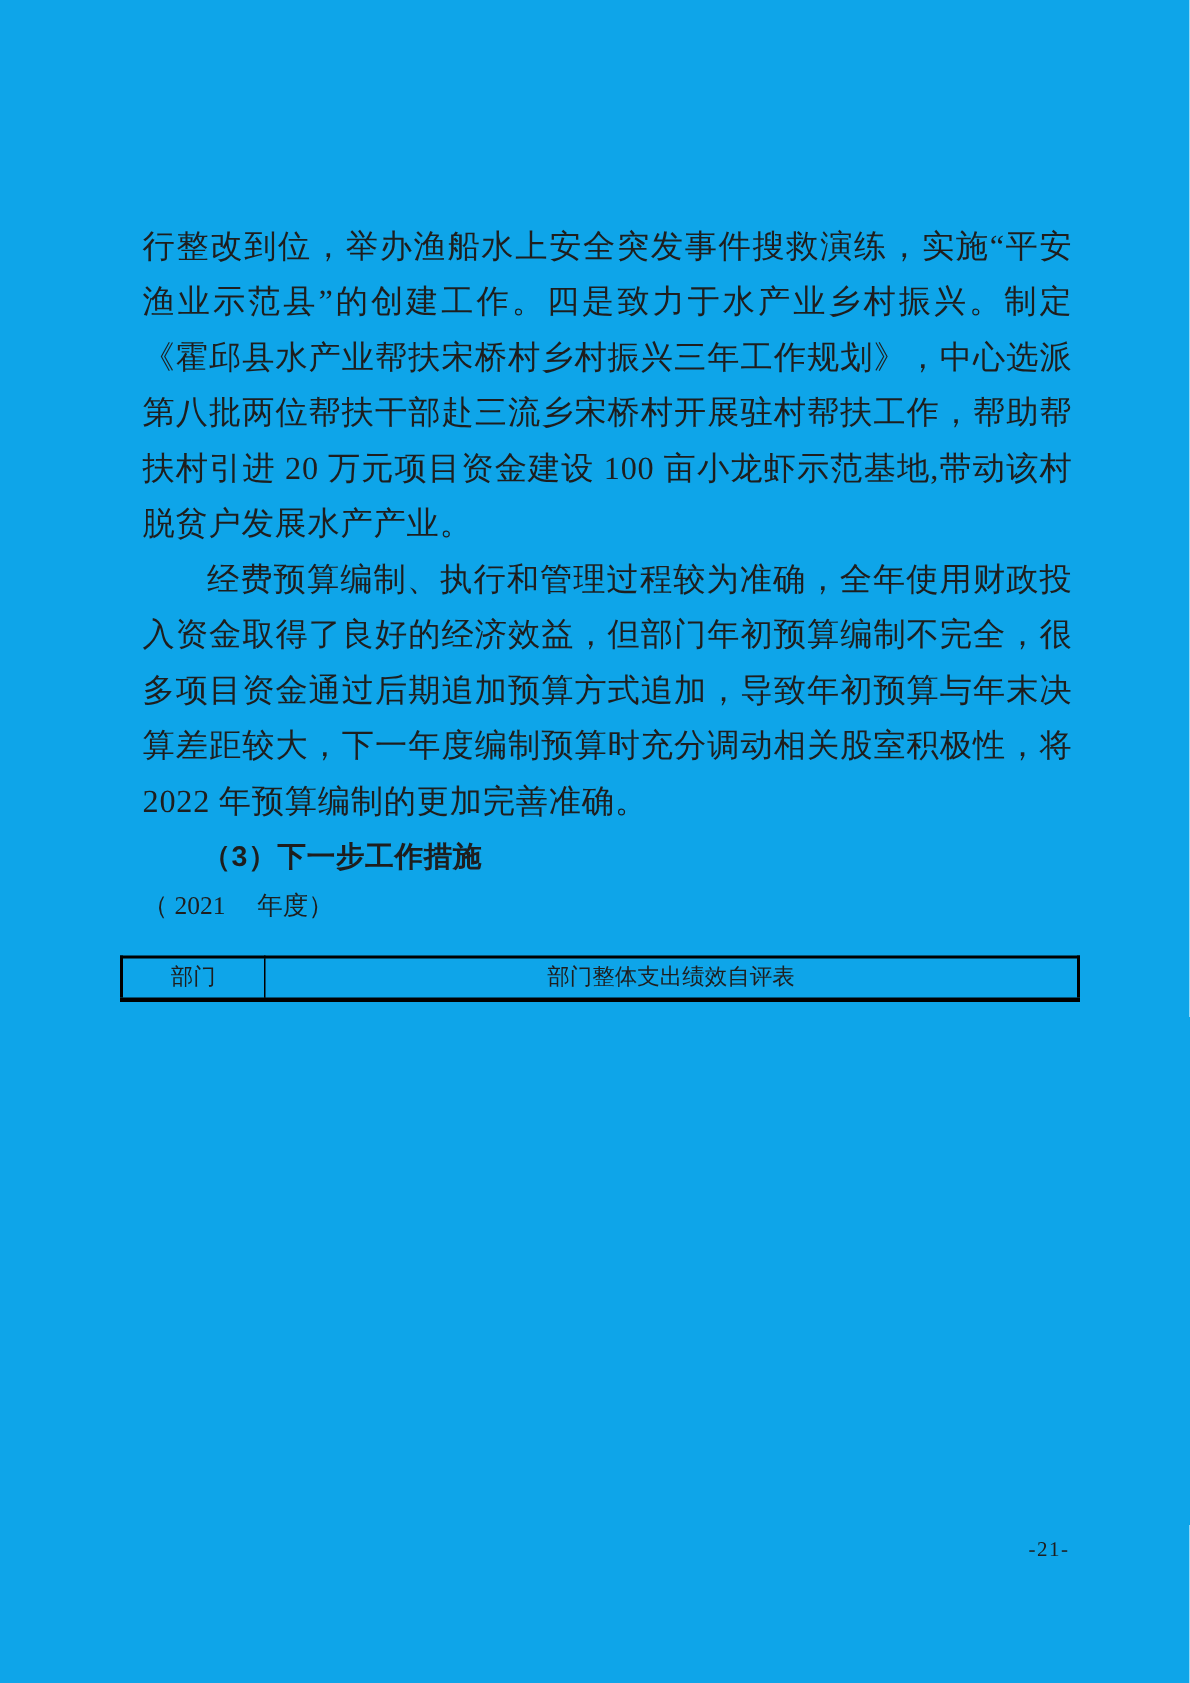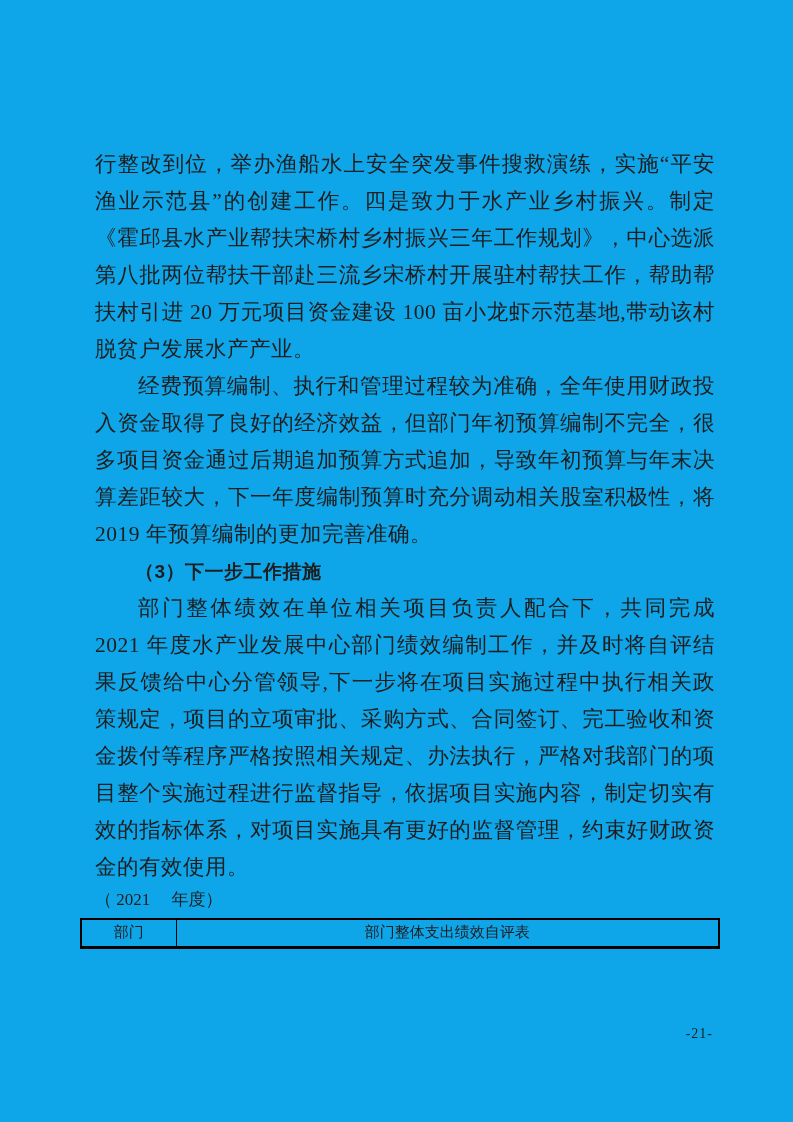--- a/index.html
+++ b/index.html
@@ -49,21 +49,21 @@
   .doc-subtitle {
     margin: 0;
     font-size: 17px;
     line-height: 28px;
     text-align: left;
   }
   table.form {
     border-collapse: collapse;
     width: 640px;
     margin-left: -15px;
-    margin-top: 4px;
+    margin-top: 19px;
     border: 2px solid #000;
     border-bottom-width: 3px;
   }
   table.form td {
     border: 1px solid #000;
     height: 28px;
     padding: 0 4px;
     font-size: 15px;
     text-align: center;
     vertical-align: middle;
@@ -78,25 +78,24 @@
   }
 </style>
 </head>
 <body>
 
 <div class="page">
   <div class="content">
 
     <p class="body-para">行整改到位，举办渔船水上安全突发事件搜救演练，实施“平安渔业示范县”的创建工作。四是致力于水产业乡村振兴。制定《霍邱县水产业帮扶宋桥村乡村振兴三年工作规划》，中心选派第八批两位帮扶干部赴三流乡宋桥村开展驻村帮扶工作，帮助帮扶村引进 20 万元项目资金建设 100 亩小龙虾示范基地,带动该村脱贫户发展水产产业。</p>
 
-    <p class="body-para indent">经费预算编制、执行和管理过程较为准确，全年使用财政投入资金取得了良好的经济效益，但部门年初预算编制不完全，很多项目资金通过后期追加预算方式追加，导致年初预算与年末决算差距较大，下一年度编制预算时充分调动相关股室积极性，将 2019 年预算编制的更加完善准确。</p>
+    <p class="body-para indent">经费预算编制、执行和管理过程较为准确，全年使用财政投入资金取得了良好的经济效益，但部门年初预算编制不完全，很多项目资金通过后期追加预算方式追加，导致年初预算与年末决算差距较大，下一年度编制预算时充分调动相关股室积极性，将 2022 年预算编制的更加完善准确。</p>
 
     <h3 class="section-heading">（3）下一步工作措施</h3>
 
-    <p class="body-para indent">部门整体绩效在单位相关项目负责人配合下，共同完成 2021 年度水产业发展中心部门绩效编制工作，并及时将自评结果反馈给中心分管领导,下一步将在项目实施过程中执行相关政策规定，项目的立项审批、采购方式、合同签订、完工验收和资金拨付等程序严格按照相关规定、办法执行，严格对我部门的项目整个实施过程进行监督指导，依据项目实施内容，制定切实有效的指标体系，对项目实施具有更好的监督管理，约束好财政资金的有效使用。</p>
 
 
     <div class="doc-subtitle">（ 2021　 年度）</div>
 
     <table class="form">
       <tbody>
         <tr>
           <td class="label-cell">部门</td>
           <td class="value-cell">部门整体支出绩效自评表</td>
         </tr>

